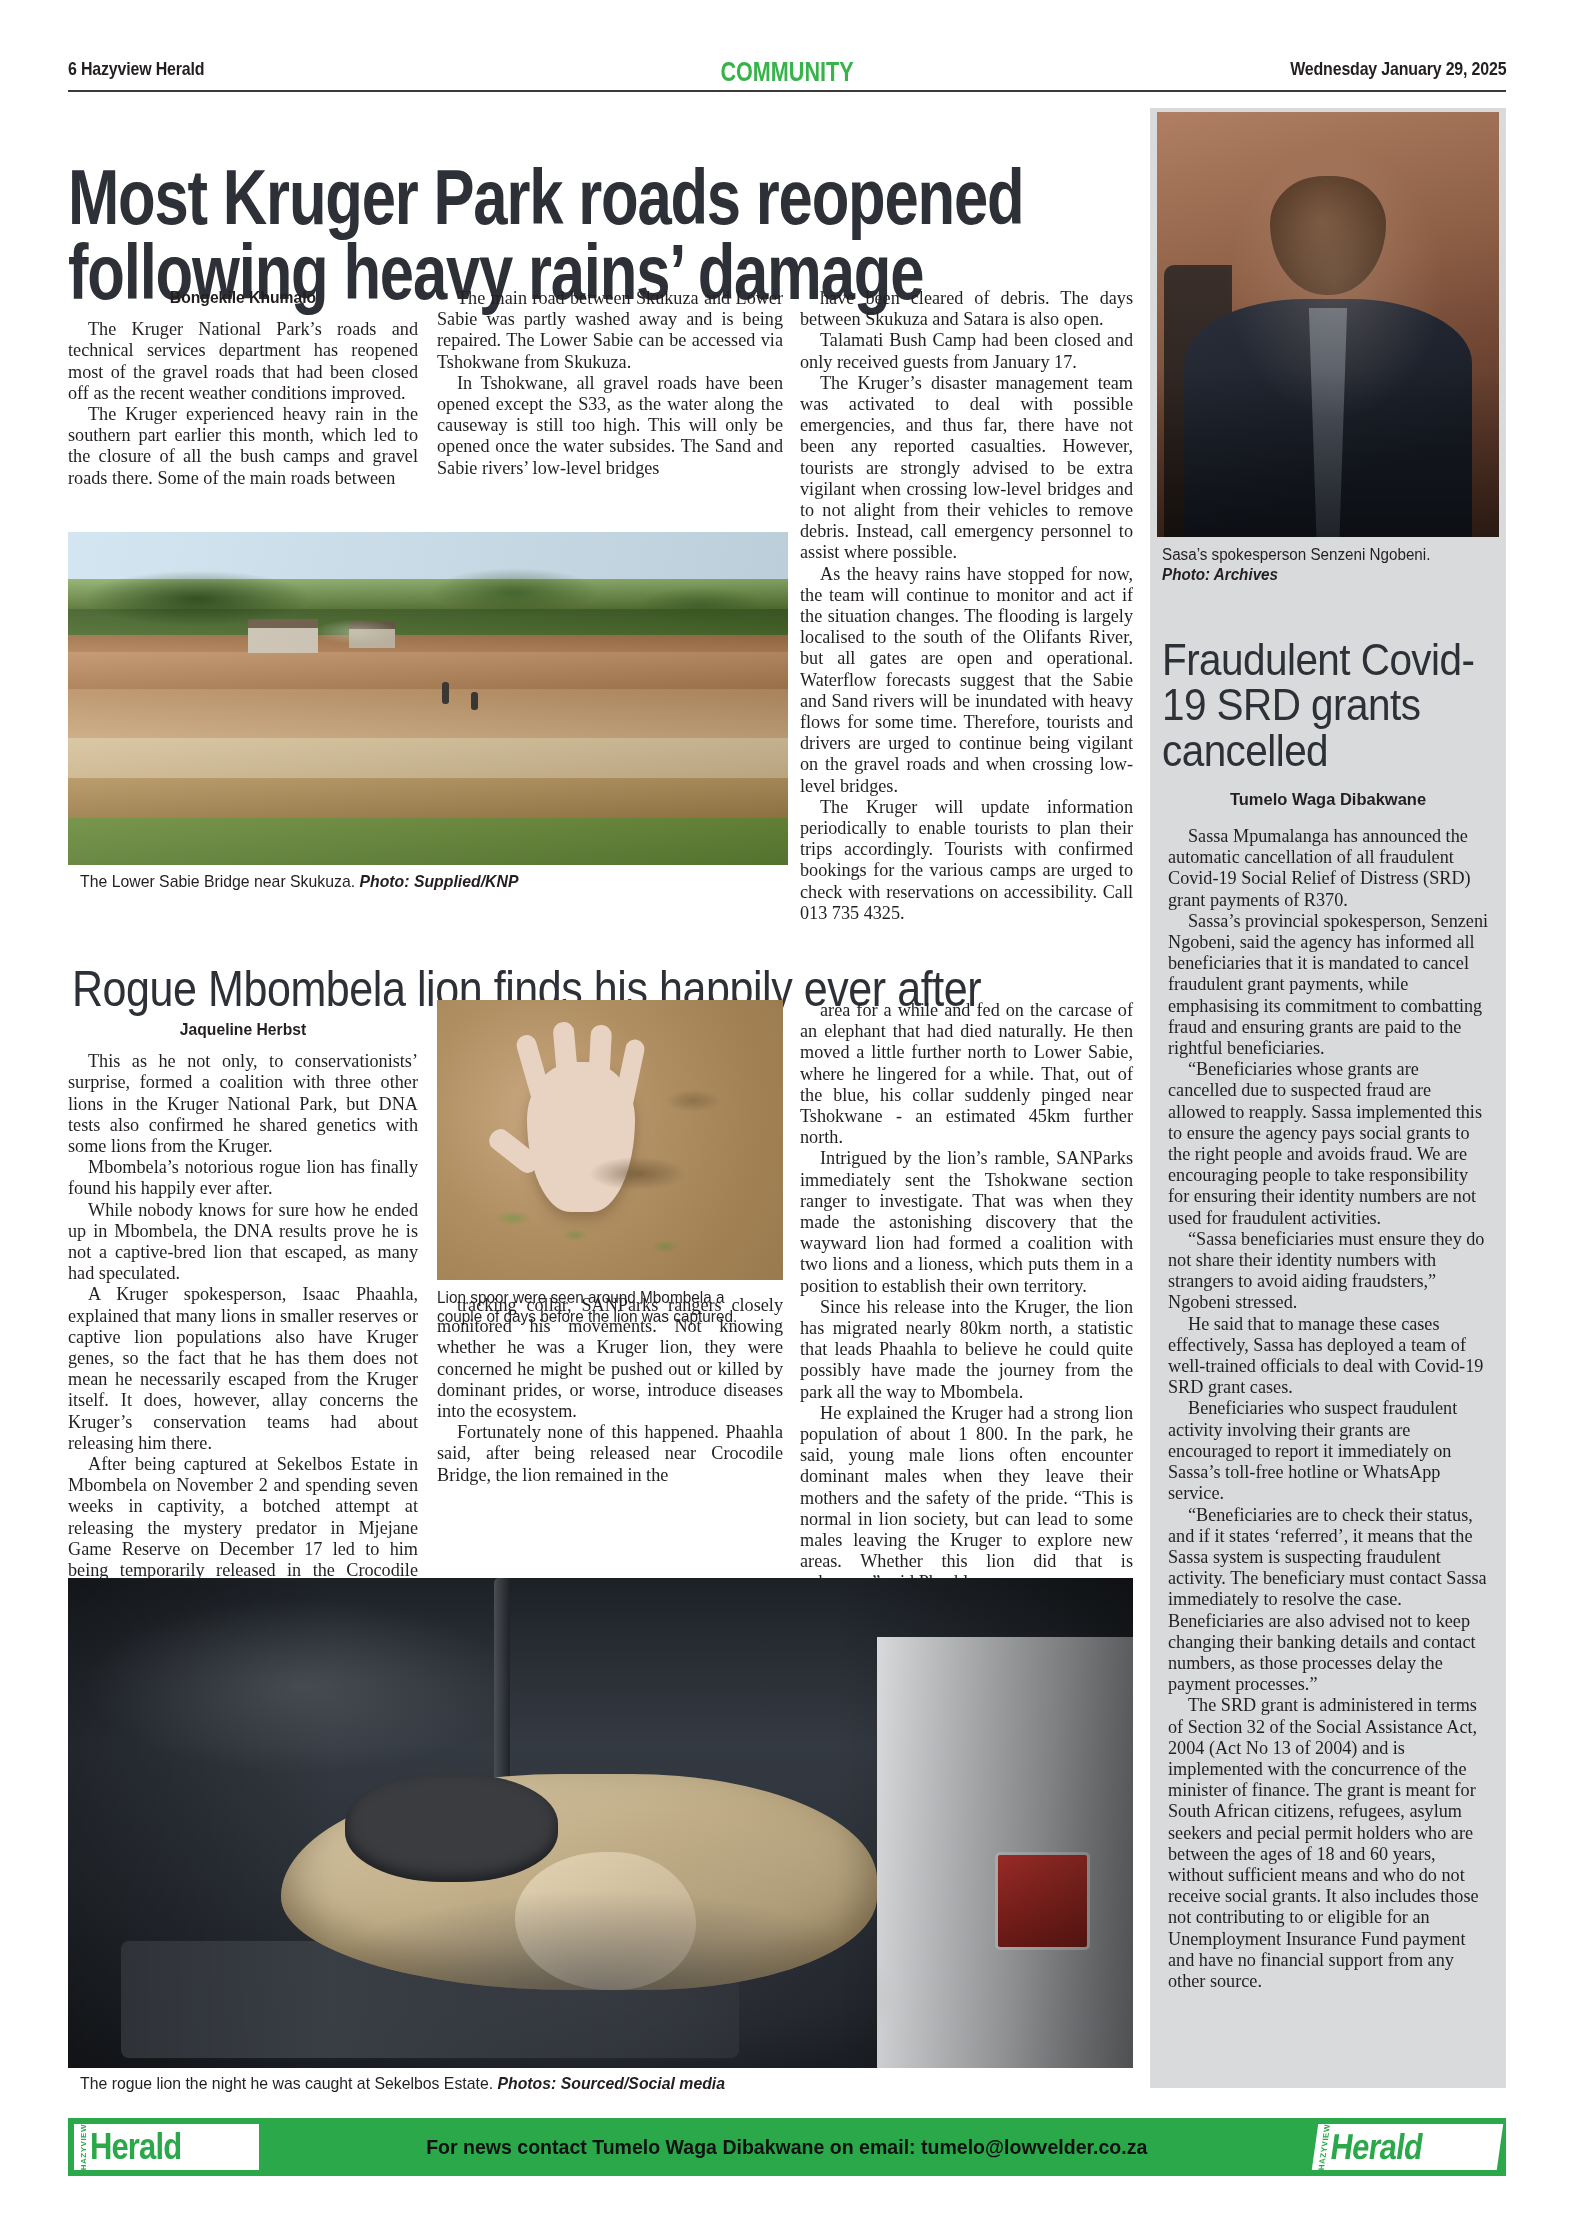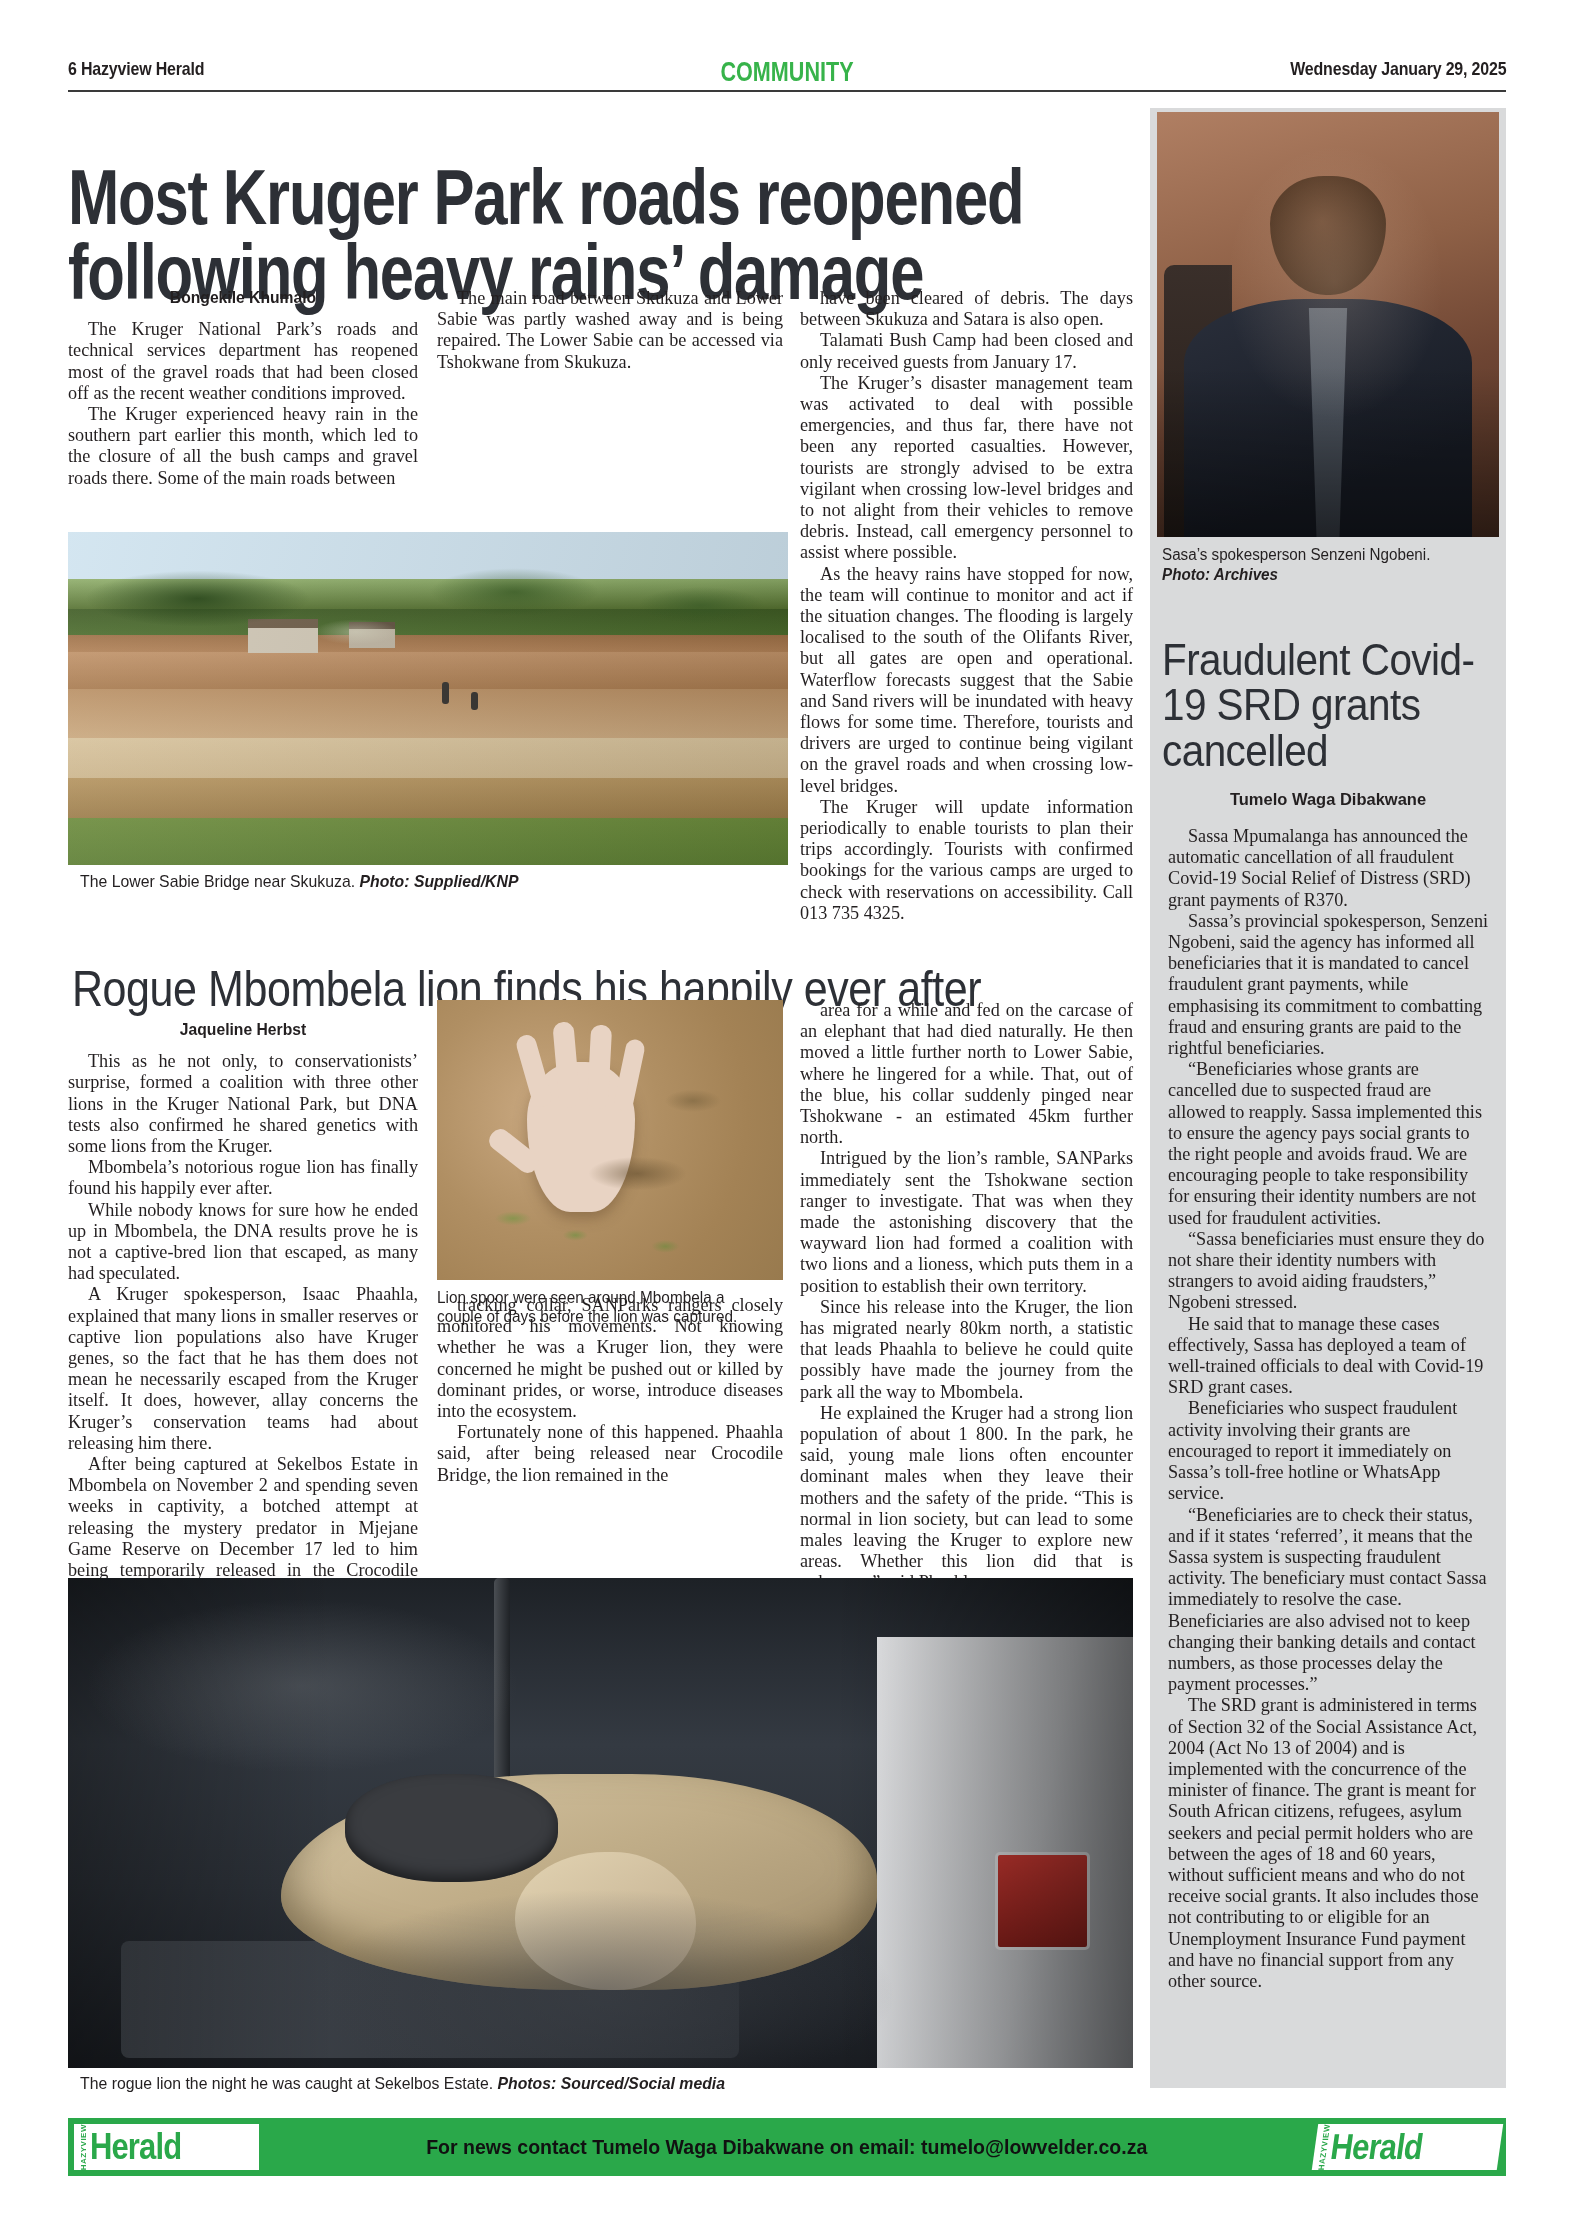--- a/index.html
+++ b/index.html
@@ -330,20 +330,21 @@
   <h1 class="lead-head">Most Kruger Park roads reopened following heavy rains’ damage</h1>
 
   <div class="col" id="a1c1">
     <div class="byline">Bongekile Khumalo</div>
     <p>The Kruger National Park’s roads and technical services department has reopened most of the gravel roads that had been closed off as the recent weather conditions improved.</p>
     <p>The Kruger experienced heavy rain in the southern part earlier this month, which led to the closure of all the bush camps and gravel roads there. Some of the main roads between</p>
   </div>
 
   <div class="col" id="a1c2">
     <p>The main road between Skukuza and Lower Sabie was partly washed away and is being repaired. The Lower Sabie can be accessed via Tshokwane from Skukuza.</p>
+    <p>In Tshokwane, all gravel roads have been opened except the S33, as the water along the causeway is still too high. This will only be opened once the water subsides. The Sand and Sabie rivers’ low-level bridges</p>
   </div>
 
   <div class="col" id="a1c3">
     <p>have been cleared of debris. The days between Skukuza and Satara is also open.</p>
     <p>Talamati Bush Camp had been closed and only received guests from January 17.</p>
     <p>The Kruger’s disaster management team was activated to deal with possible emergencies, and thus far, there have not been any reported casualties. However, tourists are strongly advised to be extra vigilant when crossing low-level bridges and to not alight from their vehicles to remove debris. Instead, call emergency personnel to assist where possible.</p>
     <p>As the heavy rains have stopped for now, the team will continue to monitor and act if the situation changes. The flooding is largely localised to the south of the Olifants River, but all gates are open and operational. Waterflow forecasts suggest that the Sabie and Sand rivers will be inundated with heavy flows for some time. Therefore, tourists and drivers are urged to continue being vigilant on the gravel roads and when crossing low-level bridges.</p>
     <p>The Kruger will update information periodically to enable tourists to plan their trips accordingly. Tourists with confirmed bookings for the various camps are urged to check with reservations on accessibility. Call 013 735 4325.</p>
   </div>
 

